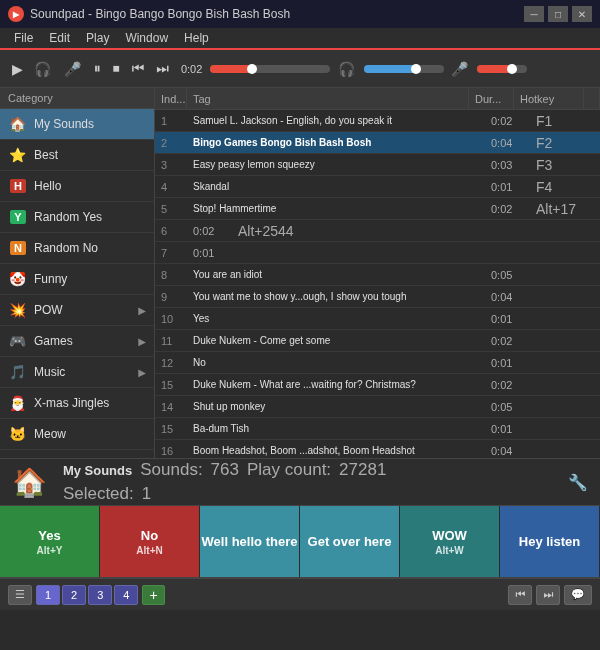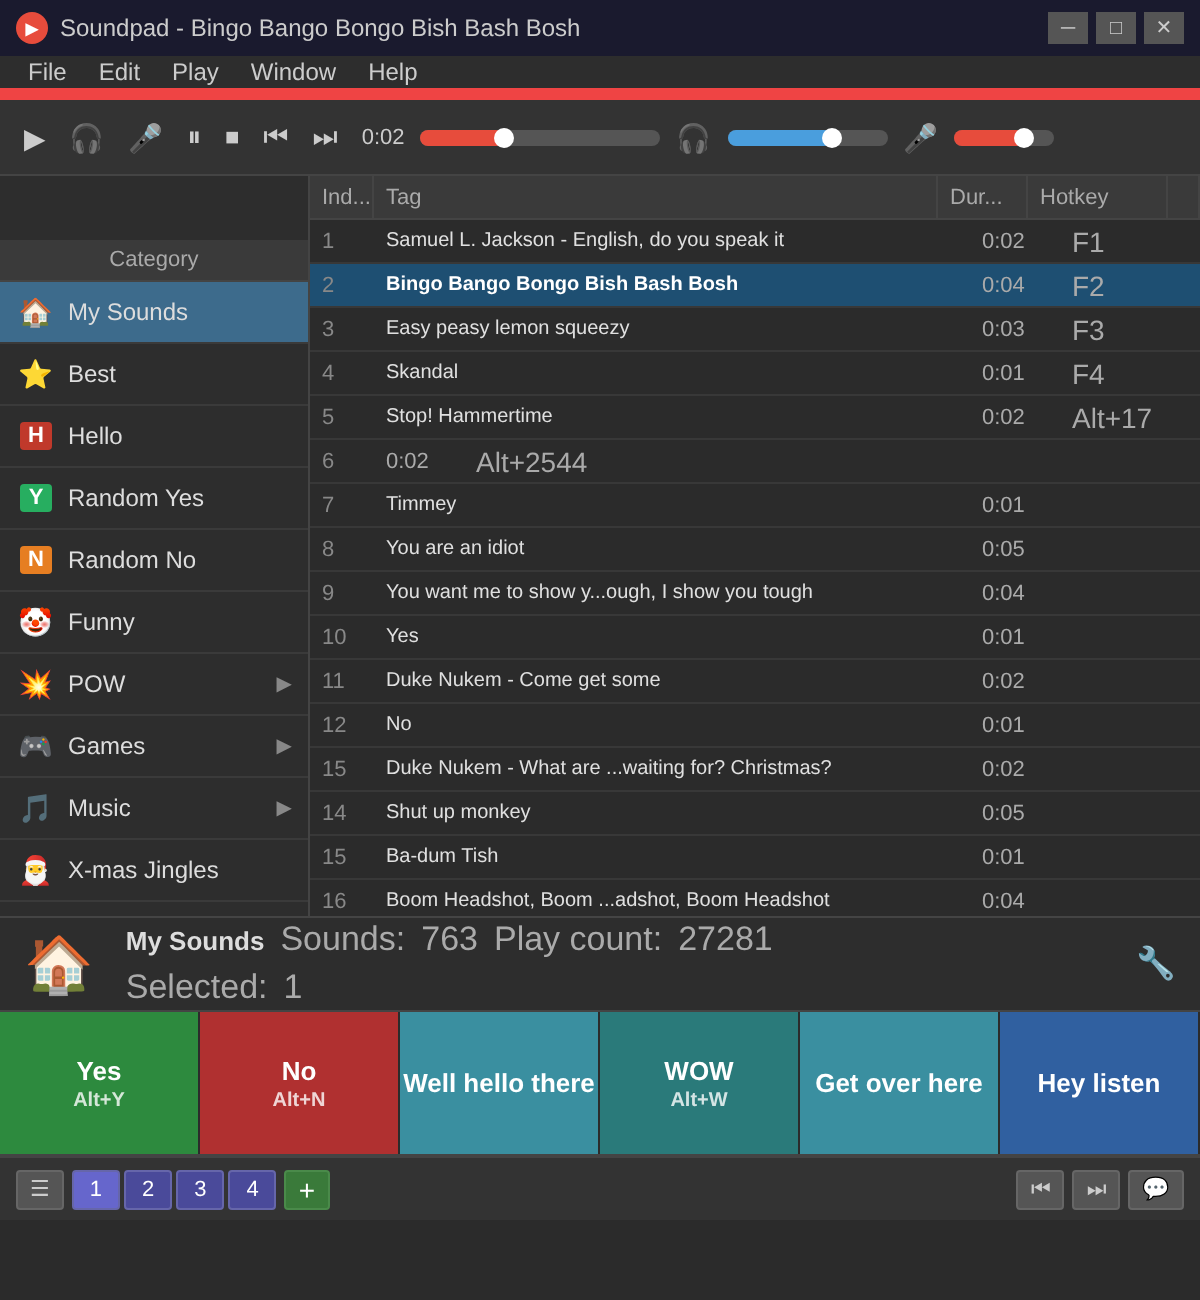--- a/index.html
+++ b/index.html
@@ -14,21 +14,21 @@
     }
     .title-bar-icon { width: 16px; height: 16px; background: #e74c3c; border-radius: 50%; margin-right: 6px; display: flex; align-items: center; justify-content: center; }
     .title-bar-icon span { color: white; font-size: 8px; font-weight: bold; }
     .title-bar-text { flex: 1; font-size: 12px; color: #ccc; }
     .title-bar-controls { display: flex; gap: 4px; }
     .title-btn { width: 20px; height: 16px; background: #555; border: none; color: #ccc; font-size: 10px; cursor: pointer; display: flex; align-items: center; justify-content: center; }
 
     
     .menu-bar {
       background: #2d2d2d; display: flex; align-items: center;
-      padding: 2px 6px; height: 22px; border-bottom: 6px solid #ef4444;
+      padding: 2px 6px; height: 22px; border-bottom: 2px solid #ef4444;
     }
     .menu-item { padding: 2px 8px; font-size: 12px; color: #ccc; cursor: pointer; }
 
     
     .toolbar {
       background: #333; display: flex; align-items: center;
       padding: 4px 8px; height: 38px; border-bottom: 1px solid #444; gap: 4px;
     }
     .tb-btn { background: none; border: none; color: #ccc; cursor: pointer; font-size: 14px; padding: 2px 4px; }
     .time-display { font-size: 11px; color: #ccc; margin: 0 4px; }
@@ -37,21 +37,21 @@
     .progress-thumb { width: 10px; height: 10px; background: white; border-radius: 50%; position: absolute; top: -1px; transform: translateX(-50%); }
     .vol-bar { height: 8px; background: #555; border-radius: 4px; position: relative; cursor: pointer; }
     .vol-fill { height: 100%; background: #4a9edd; border-radius: 4px; }
     .vol-thumb { width: 10px; height: 10px; background: white; border-radius: 50%; position: absolute; top: -1px; transform: translateX(-50%); }
 
     
     .main { display: flex; height: 370px; }
 
     
     .sidebar { width: 155px; background: #2d2d2d; border-right: 1px solid #444; overflow-y: auto; flex-shrink: 0; }
-    .sidebar-header { background: #3a3a3a; padding: 4px 8px; font-size: 11px; color: #aaa; text-align: center; border-bottom: 1px solid #444; margin-top: 32px; }
+    .sidebar-header { background: #3a3a3a; padding: 4px 8px; font-size: 11px; color: #aaa; text-align: left; border-bottom: 1px solid #444; }
     .cat-item { display: flex; align-items: center; padding: 5px 8px; cursor: pointer; border-bottom: 1px solid #3a3a3a; gap: 6px; }
     .cat-item.active { background: #3d6b8c; }
     .cat-icon { width: 20px; height: 20px; display: flex; align-items: center; justify-content: center; font-size: 14px; flex-shrink: 0; }
     .cat-label { font-size: 12px; color: #ddd; }
     .cat-expand { margin-left: auto; font-size: 10px; color: #888; }
 
     
     .track-list { flex: 1; display: flex; flex-direction: column; overflow: hidden; }
     .track-header { display: flex; background: #3a3a3a; border-bottom: 1px solid #444; font-size: 11px; color: #aaa; height: 22px; }
     .th-cell { padding: 3px 6px; border-right: 1px solid #444; display: flex; align-items: center; white-space: nowrap; overflow: hidden; }
@@ -223,21 +223,21 @@
     </div>
     <div class="track-rows" id="track-rows">
         <div class="track-row">
           <div class="tr-ind">1</div>
           <div class="tr-tag">Samuel L. Jackson - English, do you speak it</div>
           <div class="tr-dur">0:02</div>
           <div class="tr-hotkey">F1</div>
         </div>
         <div class="track-row selected">
           <div class="tr-ind">2</div>
-          <div class="tr-tag" style="font-weight: bold;">Bingo Bango Bongo Bish Bash Bosh</div>
+          <div class="tr-tag" style="font-weight: bold;">Bingo Games Bongo Bish Bash Bosh</div>
           <div class="tr-dur">0:04</div>
           <div class="tr-hotkey">F2</div>
         </div>
         <div class="track-row">
           <div class="tr-ind">3</div>
           <div class="tr-tag">Easy peasy lemon squeezy</div>
           <div class="tr-dur">0:03</div>
           <div class="tr-hotkey">F3</div>
         </div>
         <div class="track-row">
@@ -252,21 +252,20 @@
           <div class="tr-dur">0:02</div>
           <div class="tr-hotkey">Alt+17</div>
         </div>
         <div class="track-row">
           <div class="tr-ind">6</div>
           <div class="tr-dur">0:02</div>
           <div class="tr-hotkey">Alt+2544</div>
         </div>
         <div class="track-row">
           <div class="tr-ind">7</div>
-          <div class="tr-tag">Timmey</div>
           <div class="tr-dur">0:01</div>
           <div class="tr-hotkey"></div>
         </div>
         <div class="track-row">
           <div class="tr-ind">8</div>
           <div class="tr-tag">You are an idiot</div>
           <div class="tr-dur">0:05</div>
           <div class="tr-hotkey"></div>
         </div>
         <div class="track-row">
@@ -344,26 +343,26 @@
       <span class="btn-label">Yes</span>
       <span class="btn-hotkey">Alt+Y</span>
     </button>
     <button class="sound-btn red">
       <span class="btn-label">No</span>
       <span class="btn-hotkey">Alt+N</span>
     </button>
     <button class="sound-btn cyan">
       <span class="btn-label">Well hello there</span>
     </button>
+    <button class="sound-btn cyan">
+      <span class="btn-label">Get over here</span>
+    </button>
     <button class="sound-btn teal">
       <span class="btn-label">WOW</span>
       <span class="btn-hotkey">Alt+W</span>
-    </button>
-    <button class="sound-btn cyan">
-      <span class="btn-label">Get over here</span>
     </button>
     <button class="sound-btn blue">
       <span class="btn-label">Hey listen</span>
     </button>
   </div>
 
 <div class="bottom-bar">
   <button class="bb-btn">☰</button>
   <div id="bb-tabs" style="display:flex; gap:2px;">
       <button class="bb-tab active">1</button>

